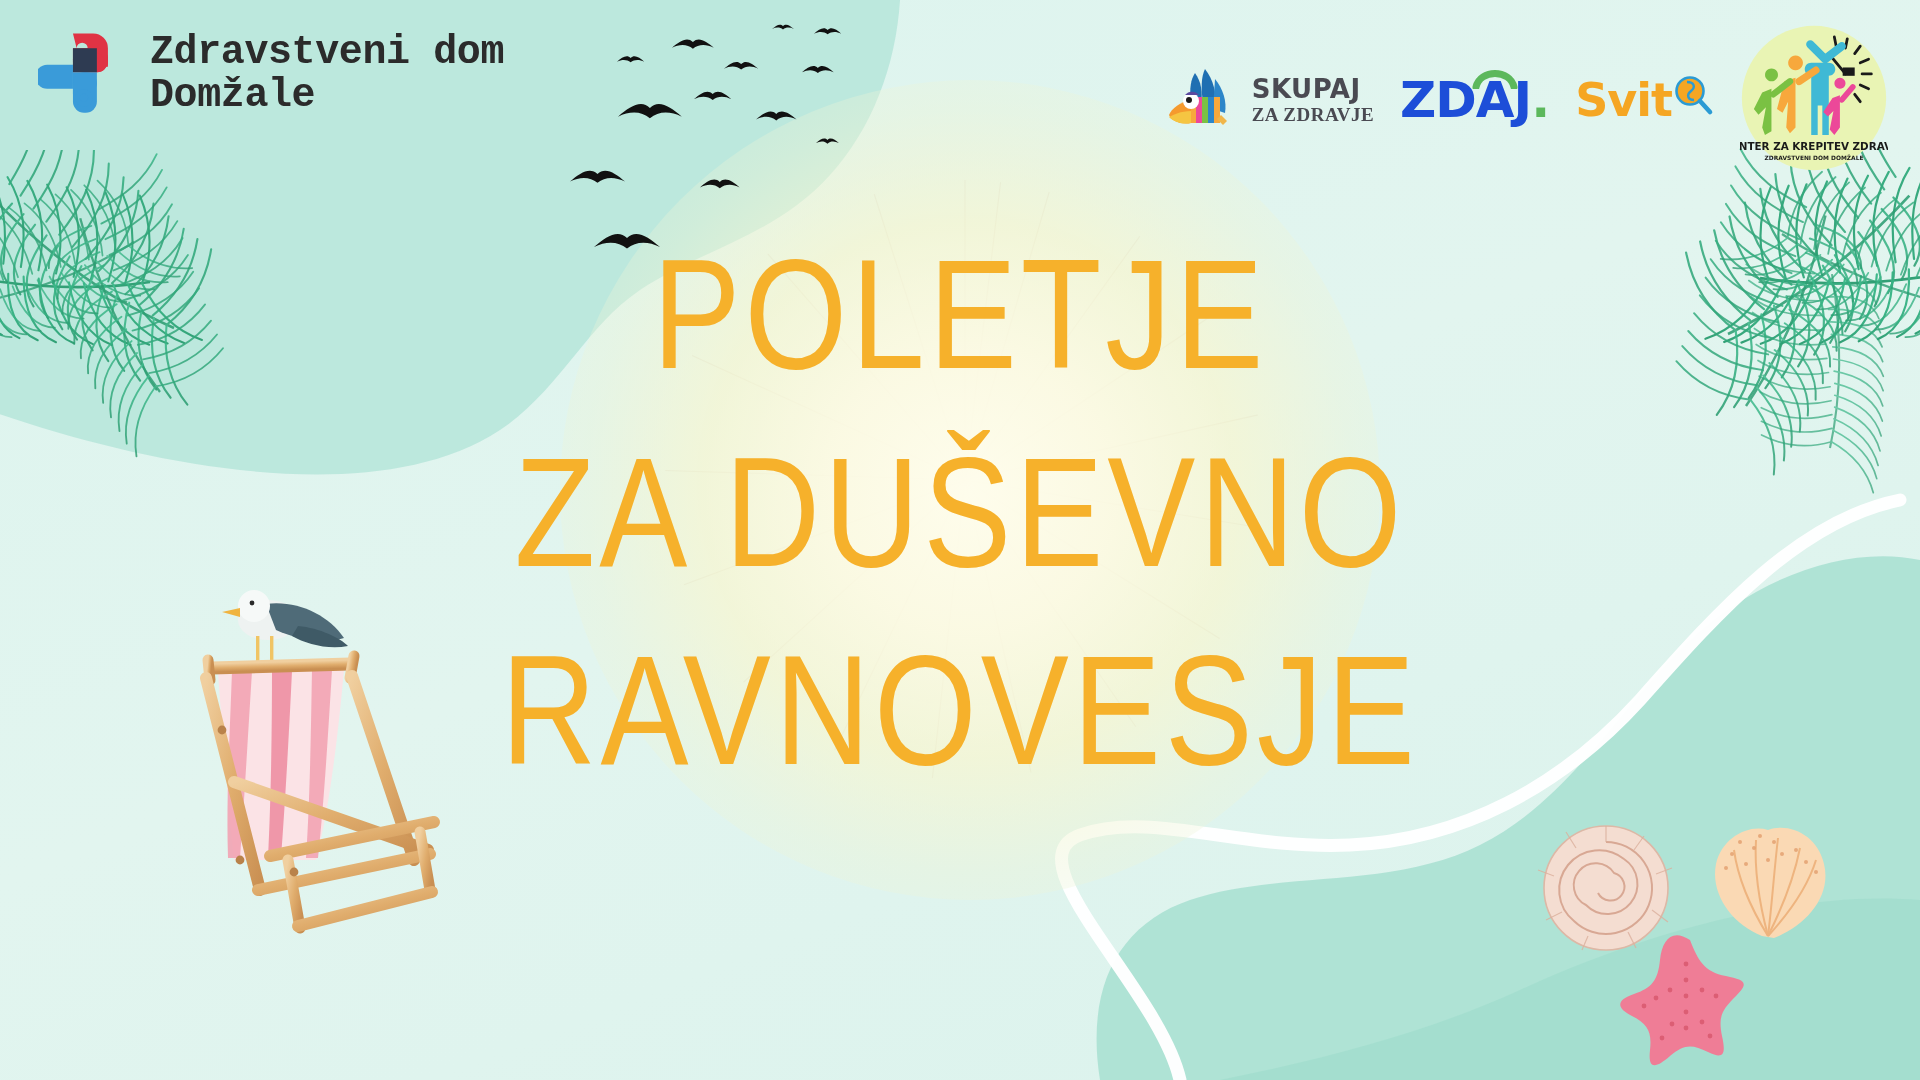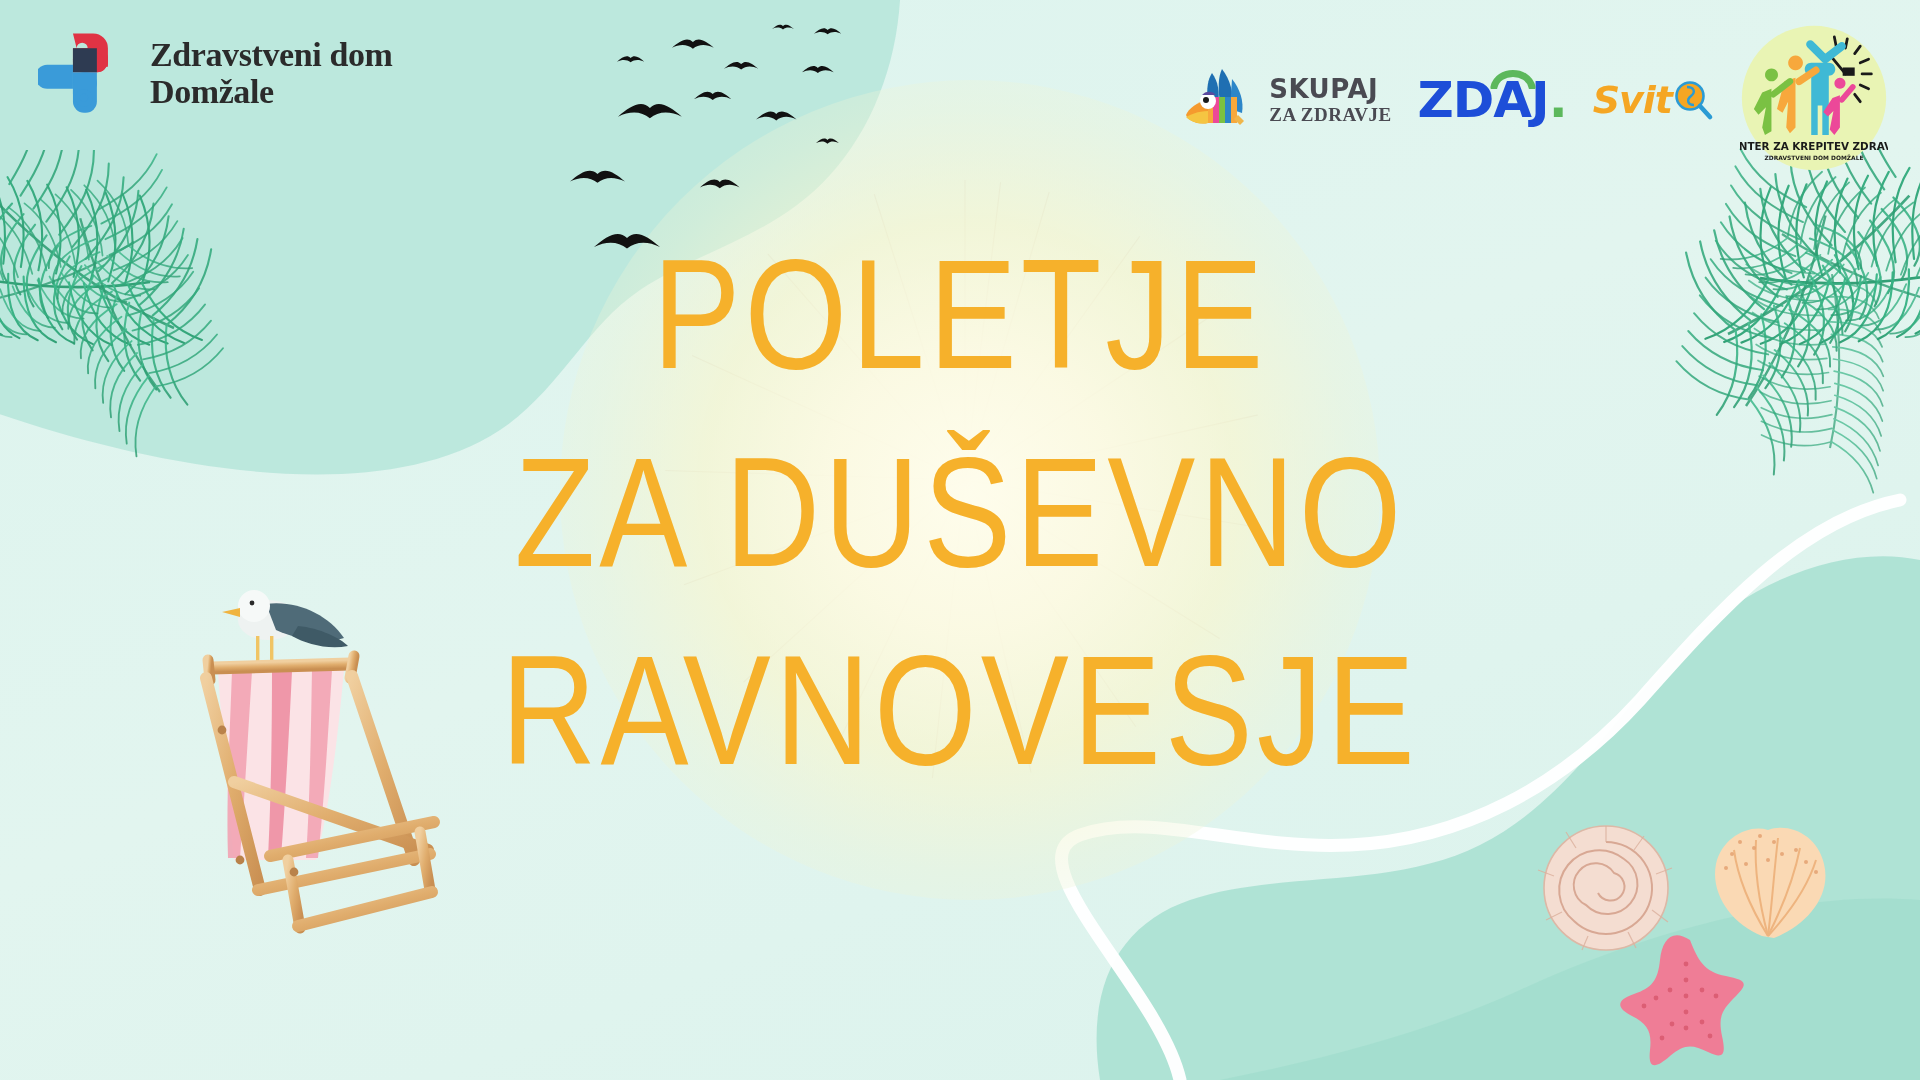--- a/index.html
+++ b/index.html
@@ -34,23 +34,23 @@
         rgba(223,244,238,0) 100%);
     pointer-events:none;
   }
 
   
   .topbar { position:absolute; left:0; top:0; width:1920px; height:200px; }
 
   .zd-logo { position:absolute; left:38px; top:28px; display:flex; align-items:center; gap:20px; }
   .zd-mark { width:92px; height:92px; flex:0 0 auto; }
   .zd-text {
-    font-family:Liberation Serif, serif;
+    font-family:Liberation Mono, monospace;
     font-weight:bold;
-    font-size:34px;
+    font-size:40px;
     line-height:1.08;
     color:#2b2b2b;
     letter-spacing:-0.4px;
     white-space:pre-line;
   }
 
   .partner-row { position:absolute; right:32px; top:24px; display:flex; align-items:center; gap:26px; }
 
   .logo-skupaj { display:flex; align-items:center; gap:9px; }
   .skupaj-text { display:flex; flex-direction:column; line-height:1; }
@@ -64,22 +64,21 @@
     font-size:50px;
     color:#1d4ed8;
     letter-spacing:-1px;
   }
   .zdaj-dot { color:#5cb85c; }
 
   .logo-svit { display:flex; align-items:flex-start; gap:2px; }
   .svit-word {
     font-family:"DejaVu Sans", sans-serif;
     font-weight:bold;
-    font-style:italic;
-    font-size:38px;
+    font-size:46px;
     color:#f5a623;
     letter-spacing:-1px;
   }
 
   .logo-ckz { width:148px; height:148px; }
 
   
   .headline {
     position:absolute;
     left:0; top:212px;

